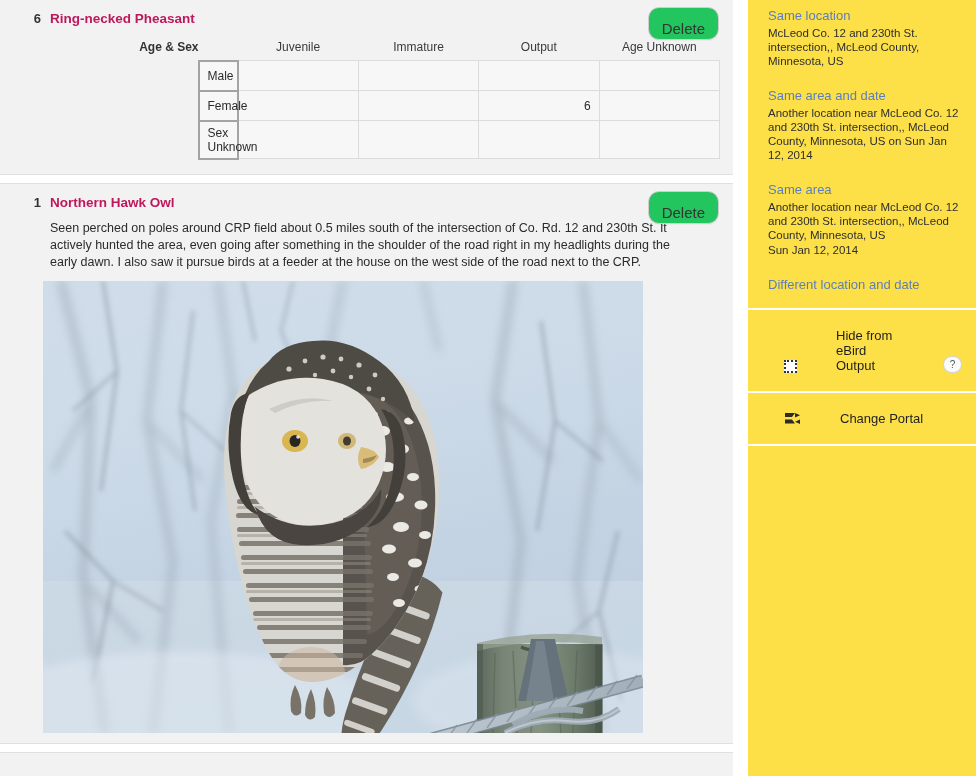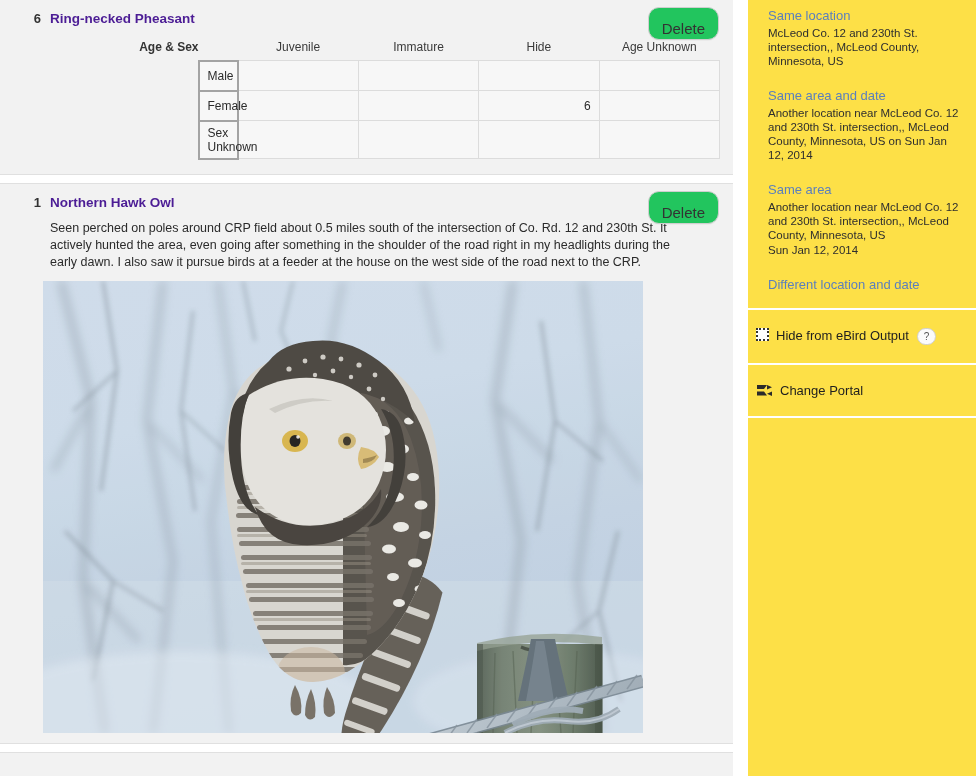--- a/index.html
+++ b/index.html
@@ -65,21 +65,21 @@
     font-weight: bold;
     color: #333333;
     width: 14px;
     text-align: right;
     line-height: 18px;
     flex: 0 0 14px;
   }
   .sp-name {
     font-size: 13.5px;
     font-weight: bold;
-    color: #4c1d95;
+    color: #be185d;
     margin-left: 9px;
     line-height: 18px;
   }
   .delete-btn {
     position: absolute;
     right: 14px;
     top: 7px;
     font-size: 15px;
     color: #333333;
     background: #22c55e;
@@ -185,24 +185,25 @@
   }
   .side-link:first-child { margin-top: 3px; }
   .side-desc {
     font-size: 11.5px;
     color: #2e2e2e;
     line-height: 14px;
     margin-top: 1px;
   }
   .side-row {
     display: flex;
-    align-items: flex-start;
-    padding: 18px 14px 18px 8px;
+    align-items: flex-end;
+    padding: 18px 14px 18px 36px;
     box-sizing: border-box;
     cursor: pointer;
+    gap: 32px;
   }
   .chk-icon {
     width: 13px;
     height: 13px;
     border: 2px dotted #333333;
     box-sizing: border-box;
     margin-right: 7px;
     flex: 0 0 13px;
     background: #ffffff;
   }
@@ -249,21 +250,21 @@
       </div>
 
       <div class="agesex-wrap">
         <table class="agesex-table">
           <thead>
             <tr>
               <th class="corner">Age &amp; Sex</th>
               <th class="spacer"></th>
               <th class="colhead">Juvenile</th>
               <th class="colhead">Immature</th>
-              <th class="colhead">Hide</th>
+              <th class="colhead">Output</th>
               <th class="colhead">Age Unknown</th>
             </tr>
           </thead>
           <tbody>
             <tr>
               <td class="blank"></td>
               <td class="rowhead">Male</td>
               <td class="cell"></td>
               <td class="cell"></td>
               <td class="cell"></td>

